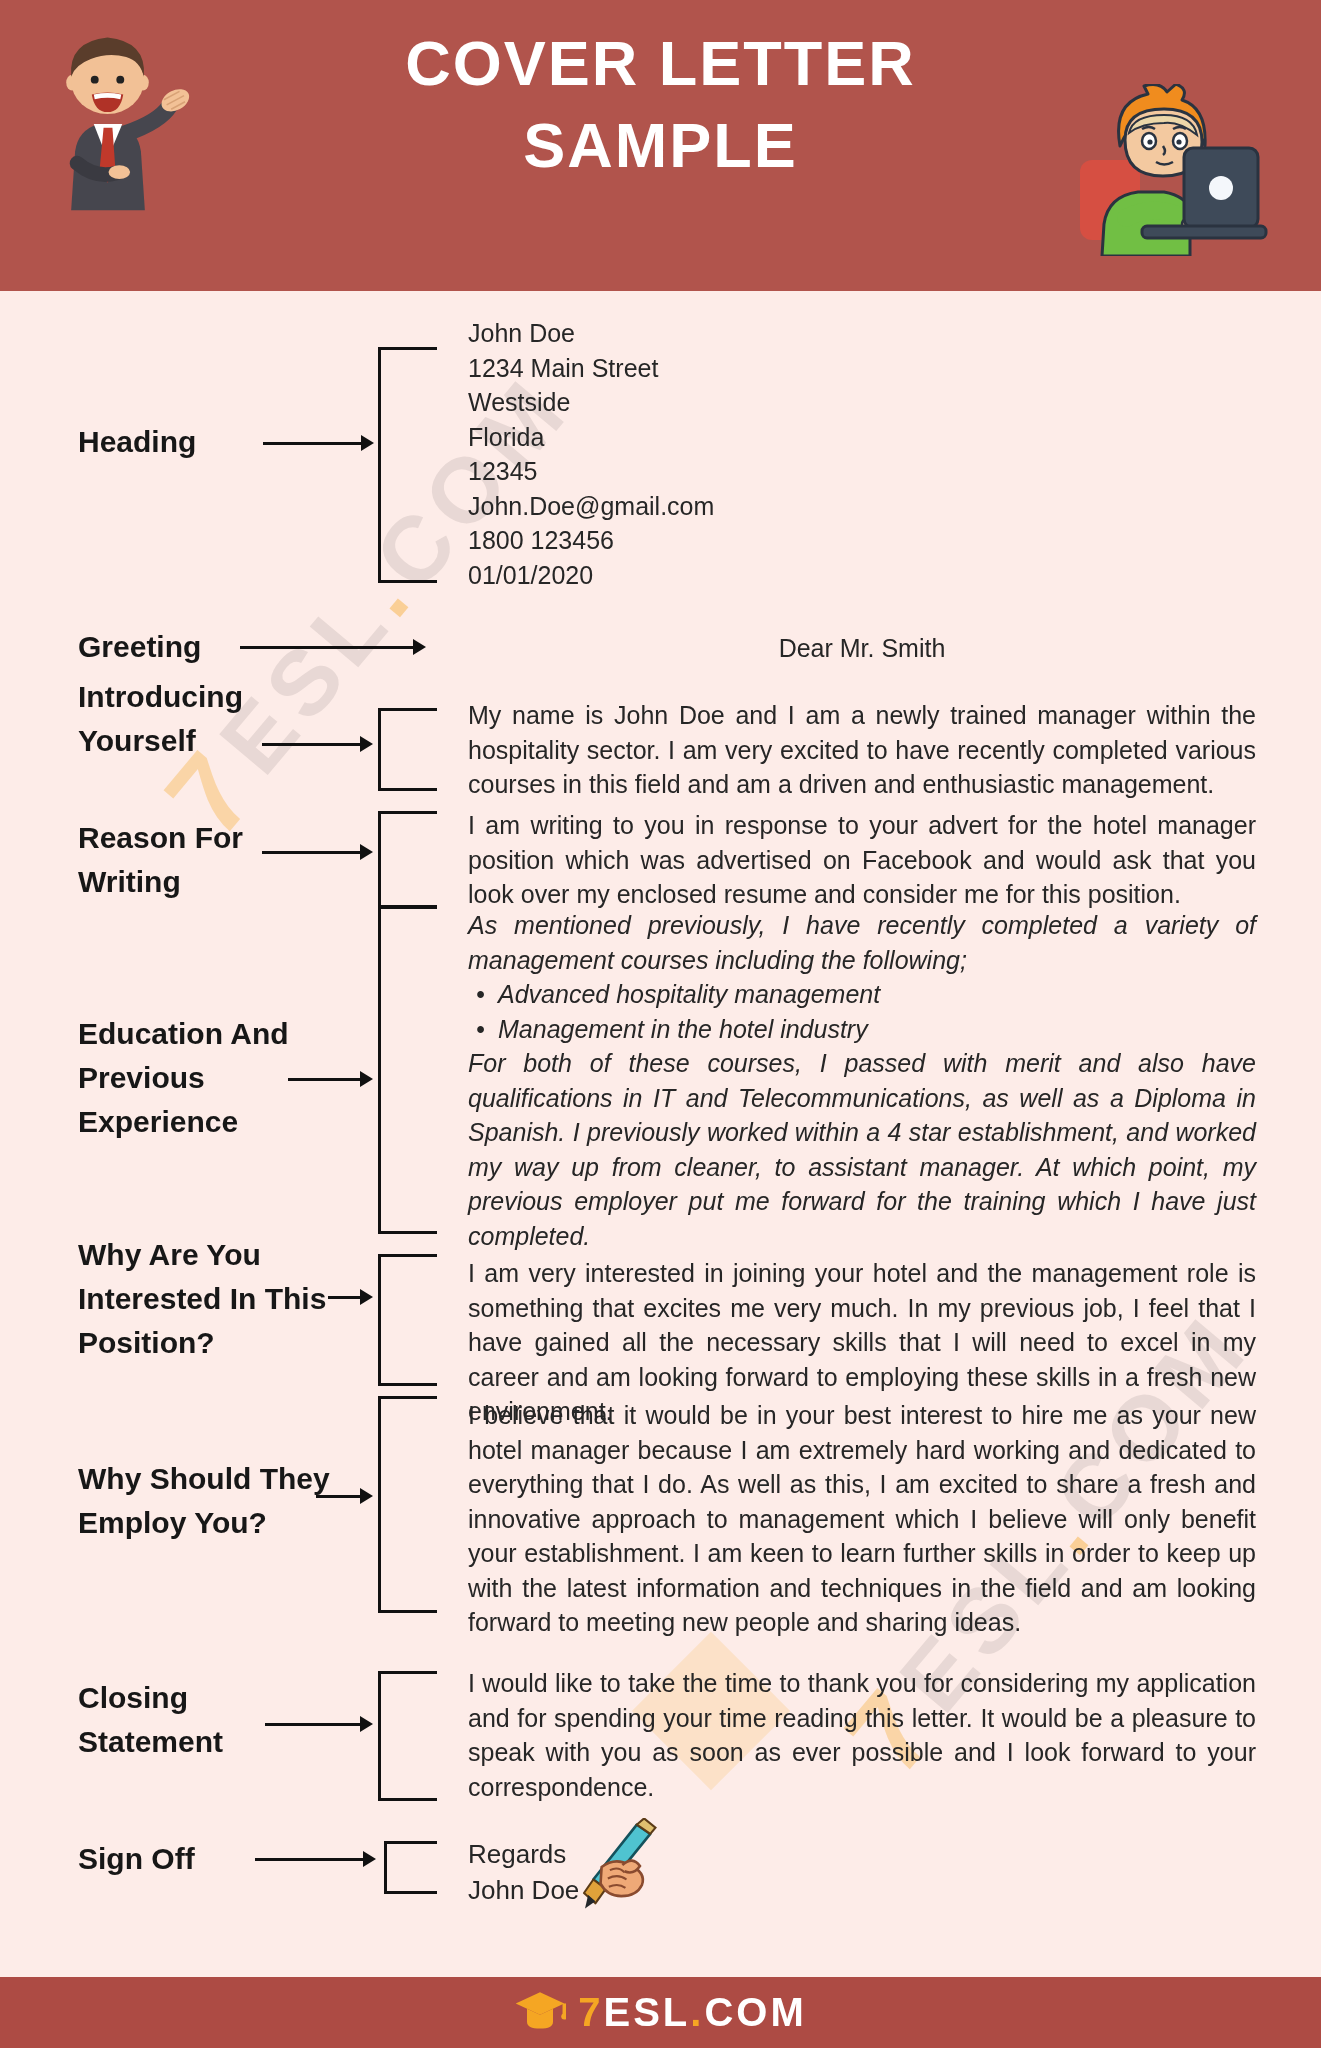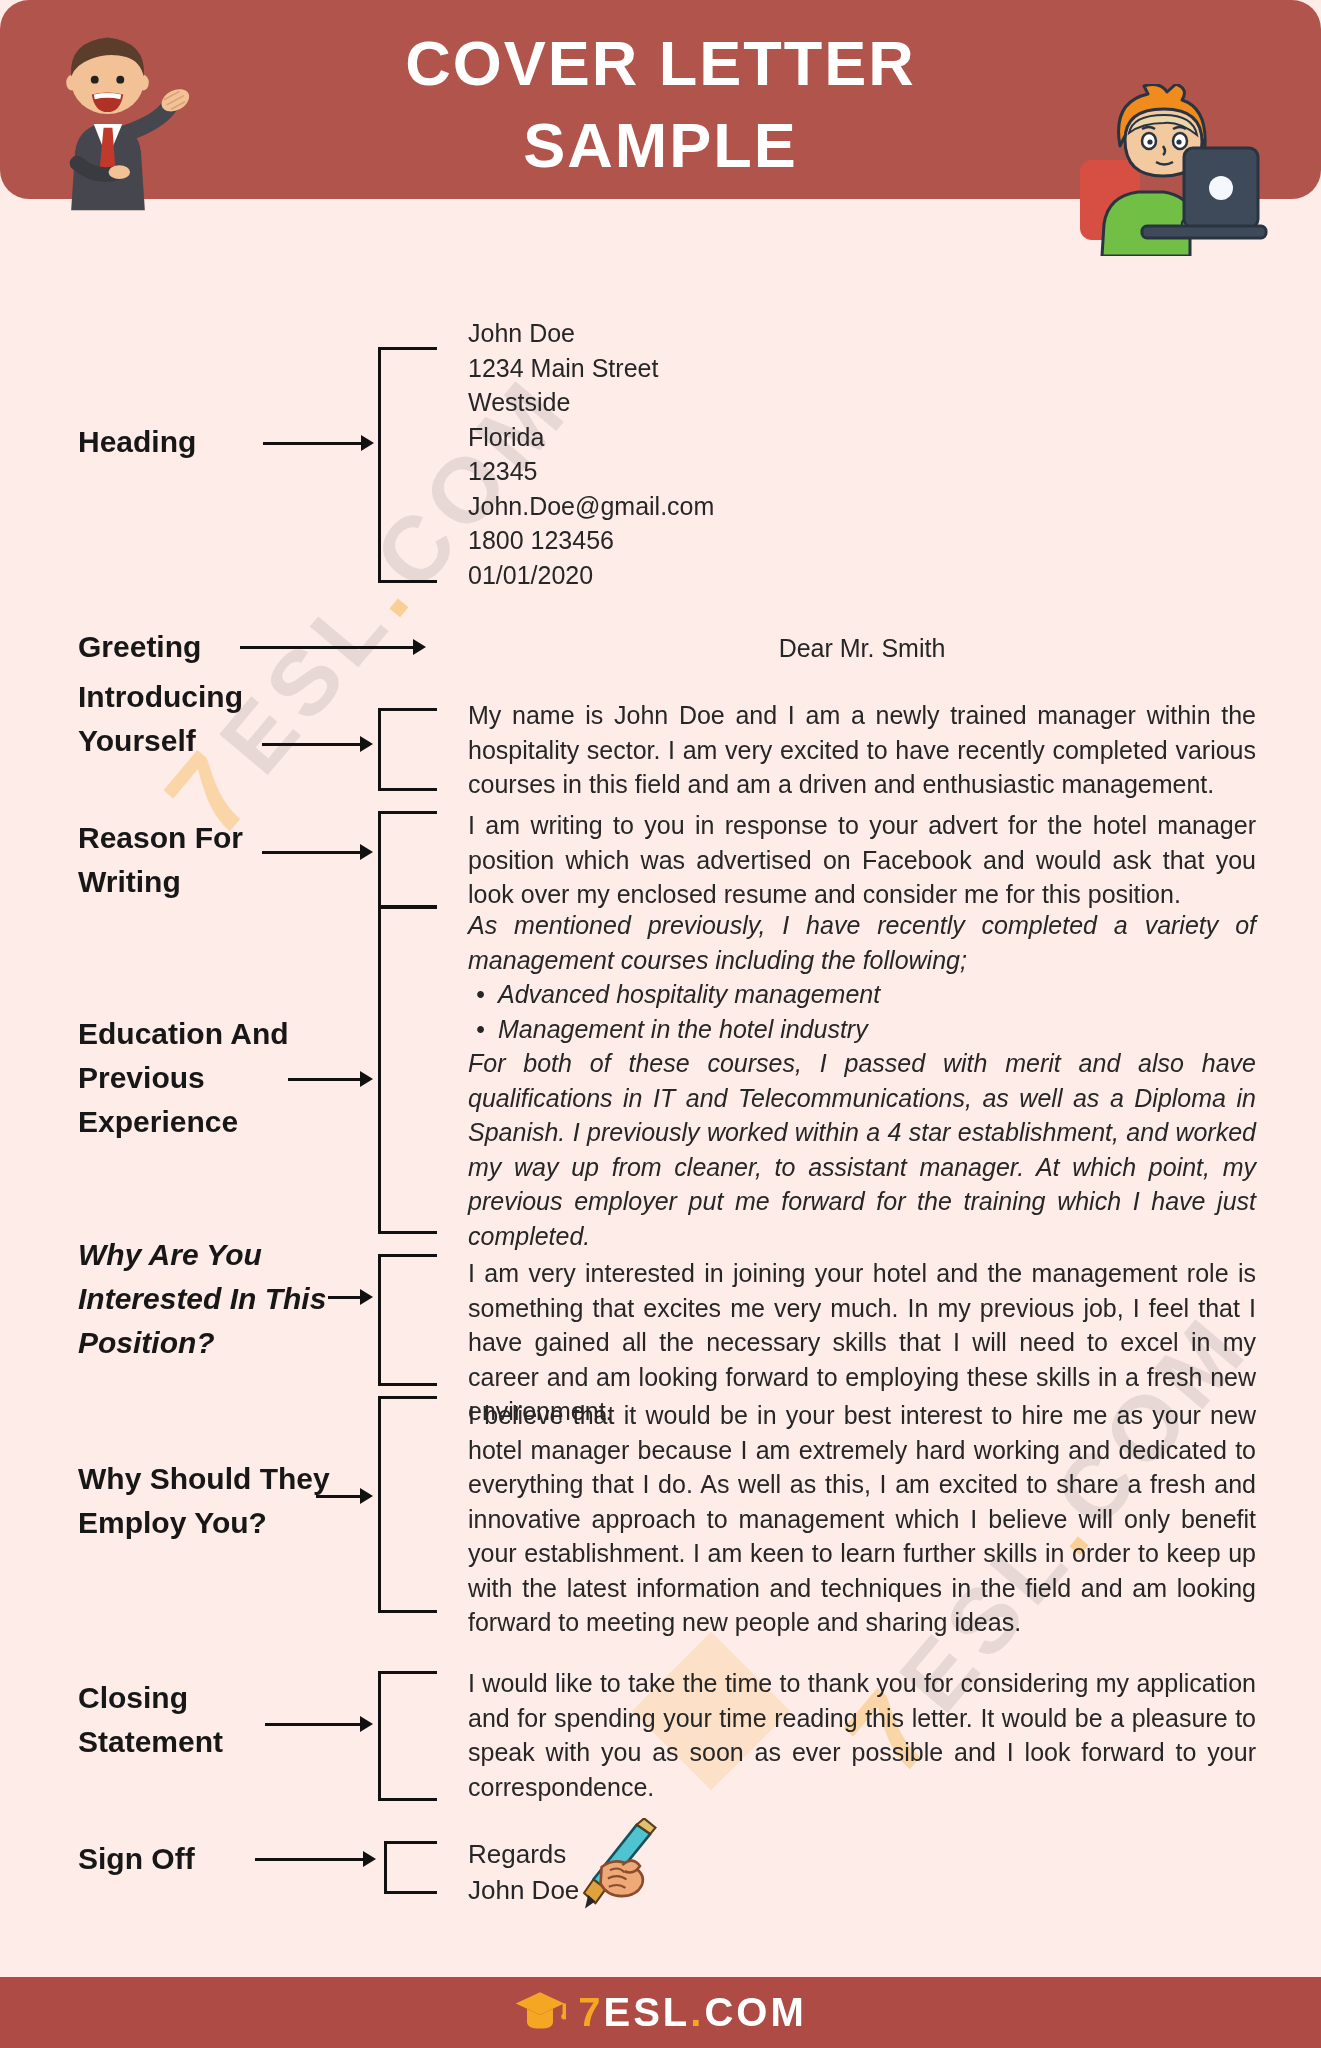--- a/index.html
+++ b/index.html
@@ -1,20 +1,20 @@
 <!DOCTYPE html>
 <html><head>
 <meta charset="utf-8">
 <style>
   html,body{margin:0;padding:0;}
   body{font-family:"Liberation Sans", sans-serif;}
   .canvas{position:relative;width:1321px;height:2048px;background:#fdece8;overflow:hidden;}
 
   
-  .hdr{position:absolute;left:0;top:0;width:1321px;height:199px;background:#b1544c;border-radius:29px;}
+  .hdr{position:absolute;left:0;top:0;width:1321px;height:291px;background:#b1544c;}
   .title{position:absolute;left:0;right:0;top:22px;text-align:center;color:#ffffff;
          font-weight:bold;font-size:63px;line-height:82px;letter-spacing:2px;}
   .hdr-icon{position:absolute;}
   .presenter{left:22px;top:20px;width:172px;height:194px;}
   .laptopman{left:1072px;top:84px;width:198px;height:172px;}
 
   
   .wm{position:absolute;display:flex;align-items:center;font-weight:bold;font-size:92px;
       letter-spacing:9px;color:rgba(128,116,116,0.17);transform:rotate(-50deg);white-space:nowrap;}
   .wm .o7{color:rgba(246,166,36,0.33);font-size:112px;margin-right:6px;}
@@ -124,21 +124,21 @@
 
   <div class="lbl" style="top:420px;">Heading</div>
   <div class="lbl" style="top:625px;">Greeting</div>
   <div class="lbl" style="top:675px;">Introducing
 Yourself</div>
   <div class="lbl" style="top:816px;">Reason For
 Writing</div>
   <div class="lbl" style="top:1012px;">Education And
 Previous
 Experience</div>
-  <div class="lbl" style="top:1233px;font-style:italic;">Why Are You
+  <div class="lbl" style="top:1233px;">Why Are You
 Interested In This
 Position?</div>
   <div class="lbl" style="top:1457px;">Why Should They
 Employ You?</div>
   <div class="lbl" style="top:1676px;">Closing
 Statement</div>
   <div class="lbl" style="top:1837px;">Sign Off</div>
 
   <div class="arrow" style="left:263px;top:442px;width:100px;"></div>
   <div class="arrow" style="left:240px;top:646px;width:175px;"></div>

